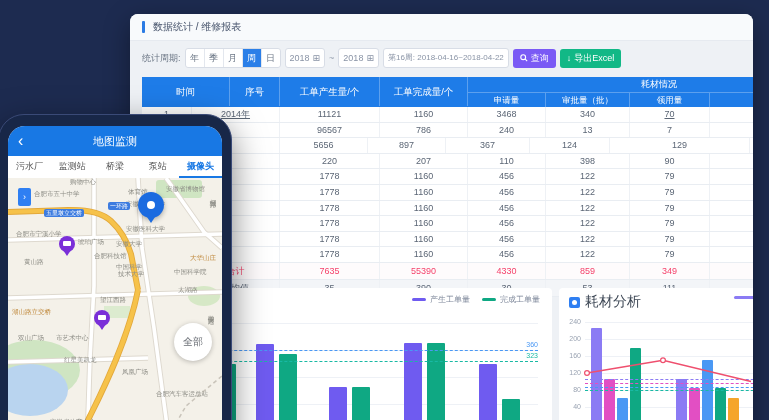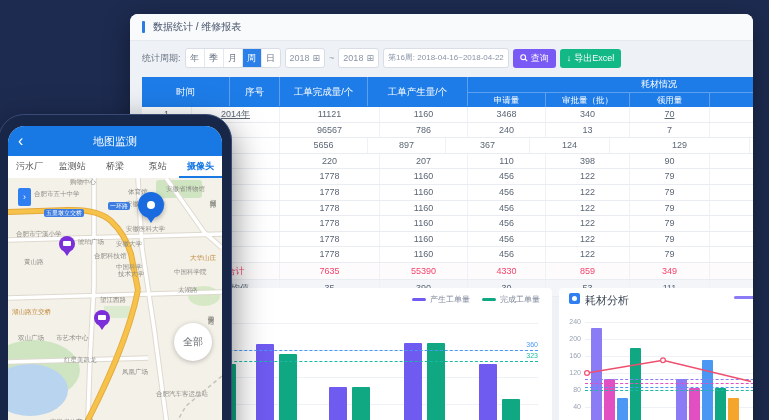--- a/index.html
+++ b/index.html
@@ -50,22 +50,22 @@
   .card1{width:410px;height:200px;}
   .card2{width:240px;height:200px;overflow:hidden;}
   .legend{position:absolute;right:12px;top:6px;display:flex;gap:12px;align-items:center;}
   .leg-item{display:flex;align-items:center;gap:4px;font-size:8px;color:#7c8699;cursor:pointer;}
   .leg-mark{width:14px;height:3px;border-radius:2px;}
   .plot1{position:absolute;left:12px;right:14px;top:20px;height:148px;}
   .gline{position:absolute;left:0;right:0;height:0;border-top:1px solid #eef1f6;}
   .dline{position:absolute;left:0;right:0;height:0;border-top:1px dashed;}
   .dlabel{position:absolute;right:0;top:-10px;font-size:7px;}
   .vbar{position:absolute;bottom:0;width:18px;border-radius:1px 1px 0 0;}
-  .c2-title{position:absolute;left:10px;top:5px;display:flex;align-items:flex-start;gap:5px;
-            font-size:11px;color:#3c4654;}
+  .c2-title{position:absolute;left:10px;top:5px;display:flex;align-items:center;gap:5px;
+            font-size:14px;color:#3c4654;}
   .c2-icon{width:11px;height:11px;border-radius:2px;background:#2f7ff2;position:relative;}
   .c2-icon:after{content:"";position:absolute;left:3px;top:3px;width:5px;height:5px;
                  border-radius:50%;background:#fff;}
   .ylab{position:absolute;width:20px;text-align:right;font-size:7px;color:#9aa3b2;}
   .gline2{position:absolute;left:26px;right:0;height:0;border-top:1px solid #eef1f6;}
   .dline2{position:absolute;left:26px;right:0;height:0;border-top:1px dashed;}
   .vbar2{position:absolute;width:11px;border-radius:1px 1px 0 0;}
   .c2-legstub{position:absolute;left:175px;top:8px;width:22px;height:3px;border-radius:2px;
               background:#8b7bf4;}
   
@@ -144,22 +144,22 @@
     <span class="btn btn-export">
       <span>↓</span>
       <span>导出Excel</span>
     </span>
   </div>
 
   <div class="tbl" id="table">
       <div class="thead">
         <div class="hcell" style="width: 88px;">时间</div>
         <div class="hcell" style="width: 50px;">序号</div>
+        <div class="hcell" style="width: 100px;">工单产生量/个</div>
         <div class="hcell" style="width: 88px;">工单完成量/个</div>
-        <div class="hcell" style="width: 100px;">工单产生量/个</div>
         <div class="hgroup" style="width: 382px;">
           <div class="hgroup-top">耗材情况</div>
           <div class="hgroup-bot">
             <div class="hsub" style="width: 78px;">申请量</div>
             <div class="hsub" style="width: 84px;">审批量（批）</div>
             <div class="hsub" style="width: 80px;">领用量</div>
             <div class="hsub" style="width: 140px;">入库量</div>
           </div>
         </div>
       </div>

